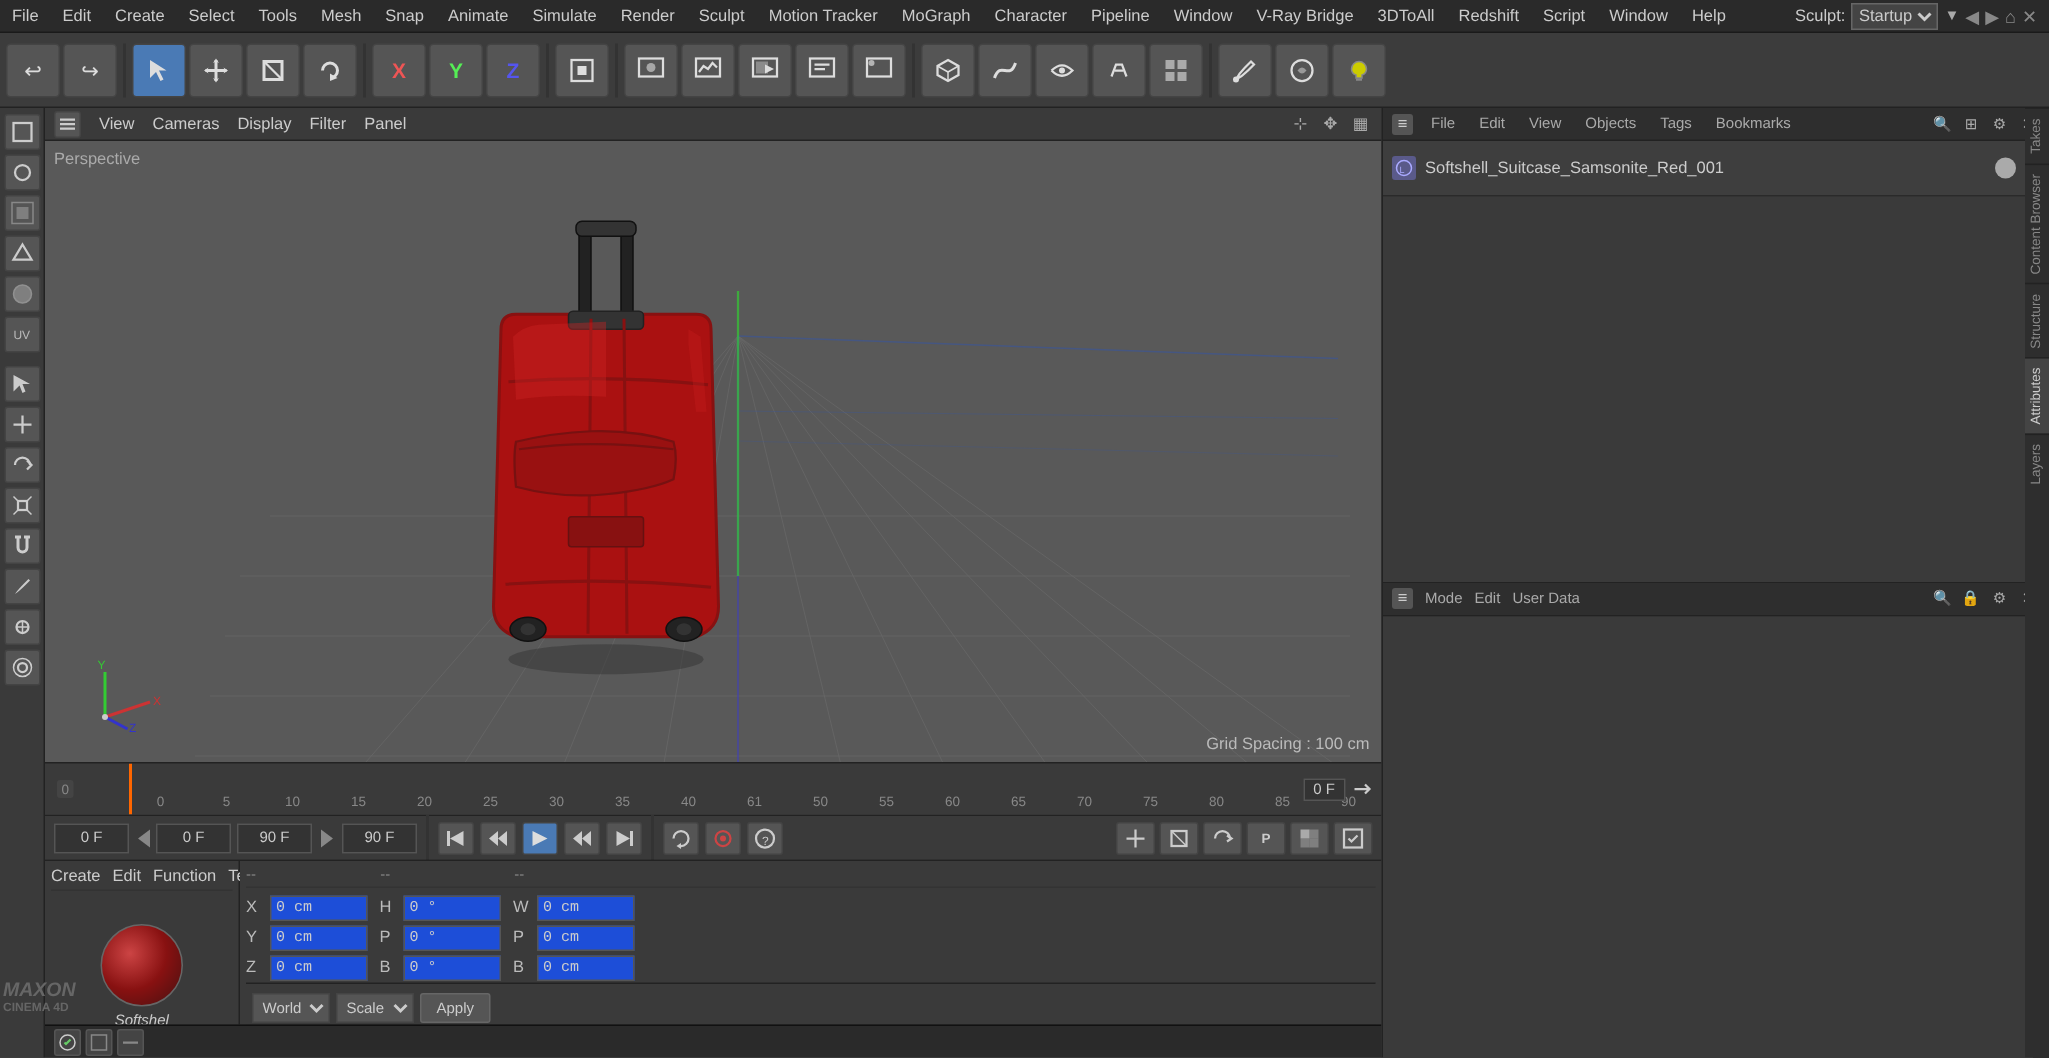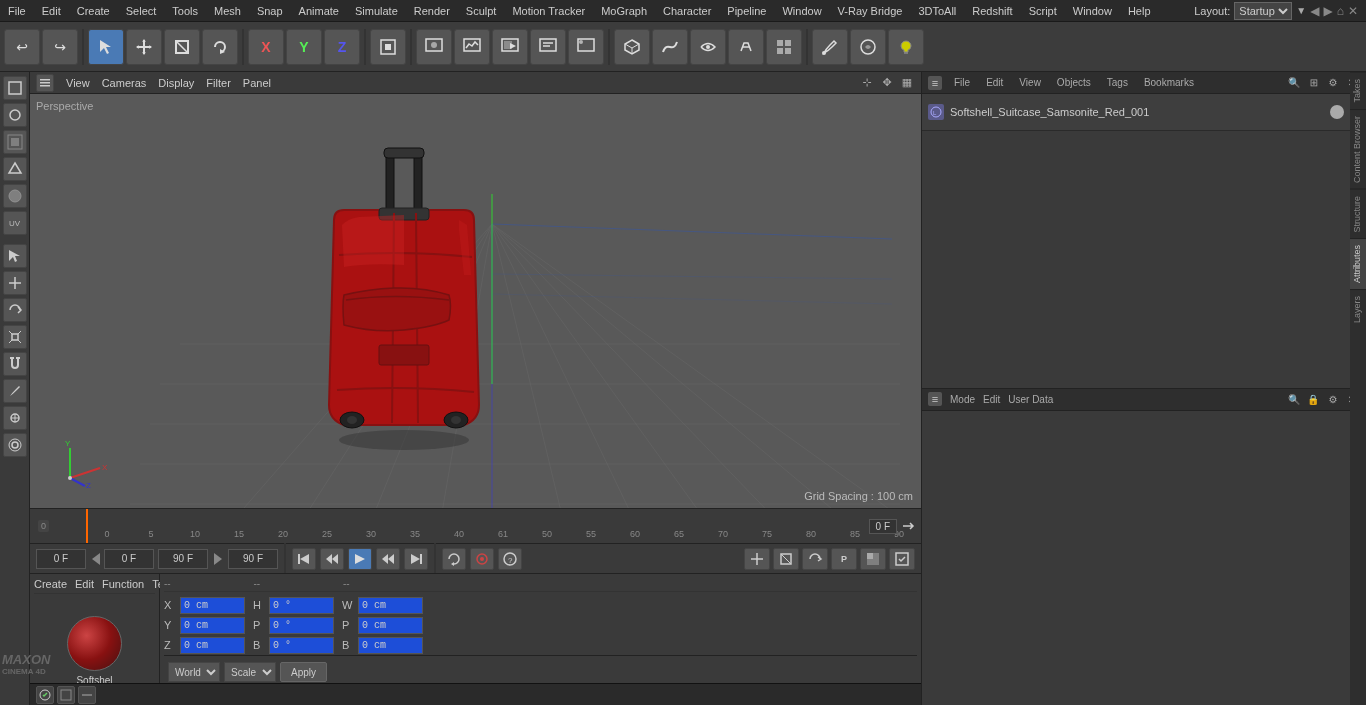--- a/index.html
+++ b/index.html
@@ -291,20 +291,21 @@
       height: 55px;
       background: radial-gradient(circle at 35% 35%, #cc4444, #881111, #441111);
       border-radius: 50%;
       margin: 4px auto;
       border: 1px solid #666;
     }
     #material-name {
       font-size: 10px;
       text-align: center;
       color: #ccc;
+      font-style: italic;
     }
 
     
     #coords-panel {
       flex: 1;
       background: #3a3a3a;
       padding: 4px;
     }
     #coords-header {
       font-size: 10px;
@@ -580,21 +581,21 @@
   <div class="menu-item">Character</div>
   <div class="menu-item">Pipeline</div>
   <div class="menu-item">Window</div>
   <div class="menu-item">V-Ray Bridge</div>
   <div class="menu-item">3DToAll</div>
   <div class="menu-item">Redshift</div>
   <div class="menu-item">Script</div>
   <div class="menu-item">Window</div>
   <div class="menu-item">Help</div>
   <div id="layout-selector">
-    <span style="font-size:11px;color:#ccc;">Layout:</span>
+    <span style="font-size:11px;color:#ccc;">Sculpt:</span>
     <select>
       <option>Startup</option>
     </select>
     <span style="color:#aaa;font-size:10px;">▼</span>
 
     <span style="color:#888;font-size:12px;">◀</span>
     <span style="color:#888;font-size:12px;">▶</span>
     <span style="color:#888;font-size:12px;">⌂</span>
     <span style="color:#888;font-size:12px;">✕</span>
   </div>

